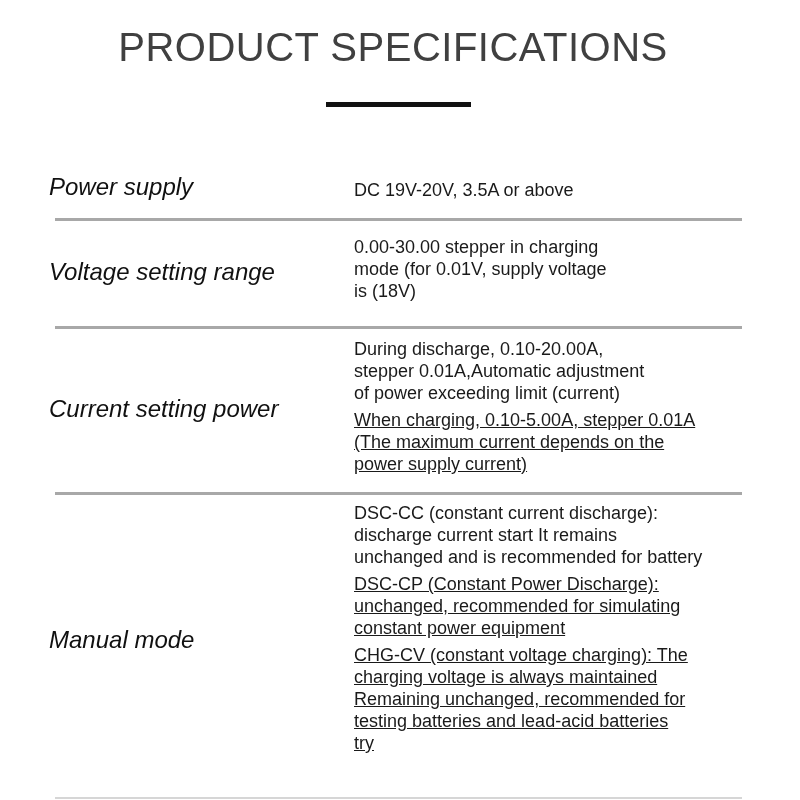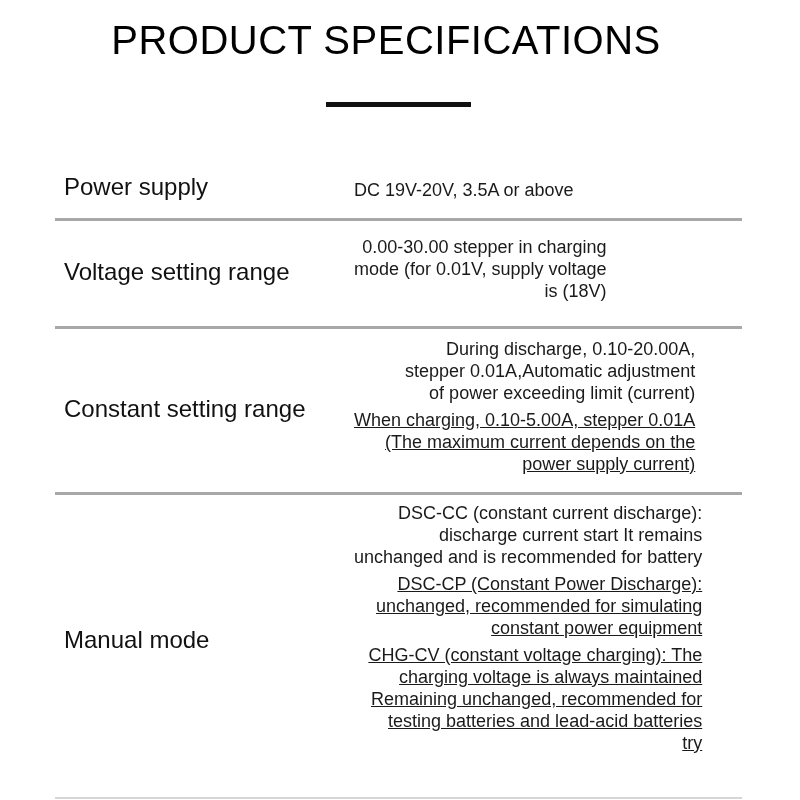--- a/index.html
+++ b/index.html
@@ -17,52 +17,52 @@
     }
     .title {
       position: absolute;
       left: 0;
       top: 14px;
       width: 764px;
       text-align: center;
       font-size: 40px;
       letter-spacing: 0.5px;
       font-weight: normal;
-      color: #000000;
-      margin: 4px;
+      color: #404040;
+      margin: 11px;
     }
     .title-underline {
       position: absolute;
       left: 326px;
       top: 102px;
       width: 145px;
       height: 5px;
       background: #111111;
     }
     .divider {
       position: absolute;
       left: 55px;
       width: 687px;
       height: 3px;
       background: #a8a8a8;
     }
     .label {
       position: absolute;
-      left: 64px;
+      left: 49px;
       font-size: 24px;
       color: #111111;
       white-space: nowrap;
+      font-style: italic;
     }
     .value {
       position: absolute;
       left: 354px;
       font-size: 18px;
       line-height: 22px;
       color: #1a1a1a;
-      text-align: right;
     }
     .value p {
       margin: 0;
       white-space: nowrap;
     }
     .value .para + .para {
       margin-top: 5px;
       text-decoration: underline;
     }
     .bottom-line {
@@ -91,21 +91,21 @@
 <div class="label" style="top:258px;">Voltage setting range</div>
 <div class="value" style="top:236px;">
   <div class="para">
     <p>0.00-30.00 stepper in charging</p>
     <p>mode (for 0.01V, supply voltage</p>
     <p>is (18V)</p>
   </div>
 </div>
 <div class="divider" style="top:326px;"></div>
 
-<div class="label" style="top:395px;">Constant setting range</div>
+<div class="label" style="top:395px;">Current setting power</div>
 <div class="value" style="top:338px;">
   <div class="para">
     <p>During discharge, 0.10-20.00A,</p>
     <p>stepper 0.01A,Automatic adjustment</p>
     <p>of power exceeding limit (current)</p>
   </div>
   <div class="para">
     <p>When charging, 0.10-5.00A, stepper 0.01A</p>
     <p>(The maximum current depends on the</p>
     <p>power supply current)</p>

